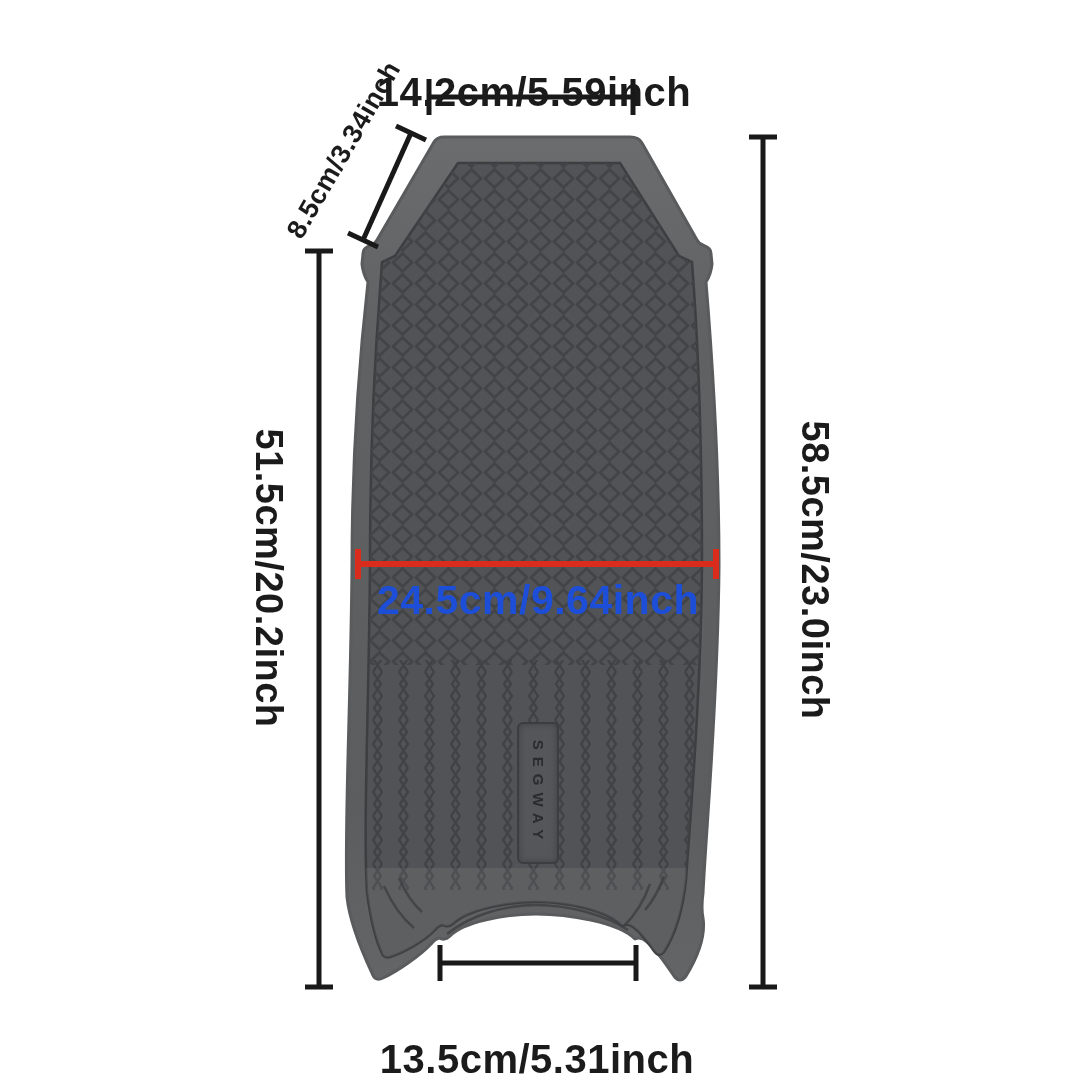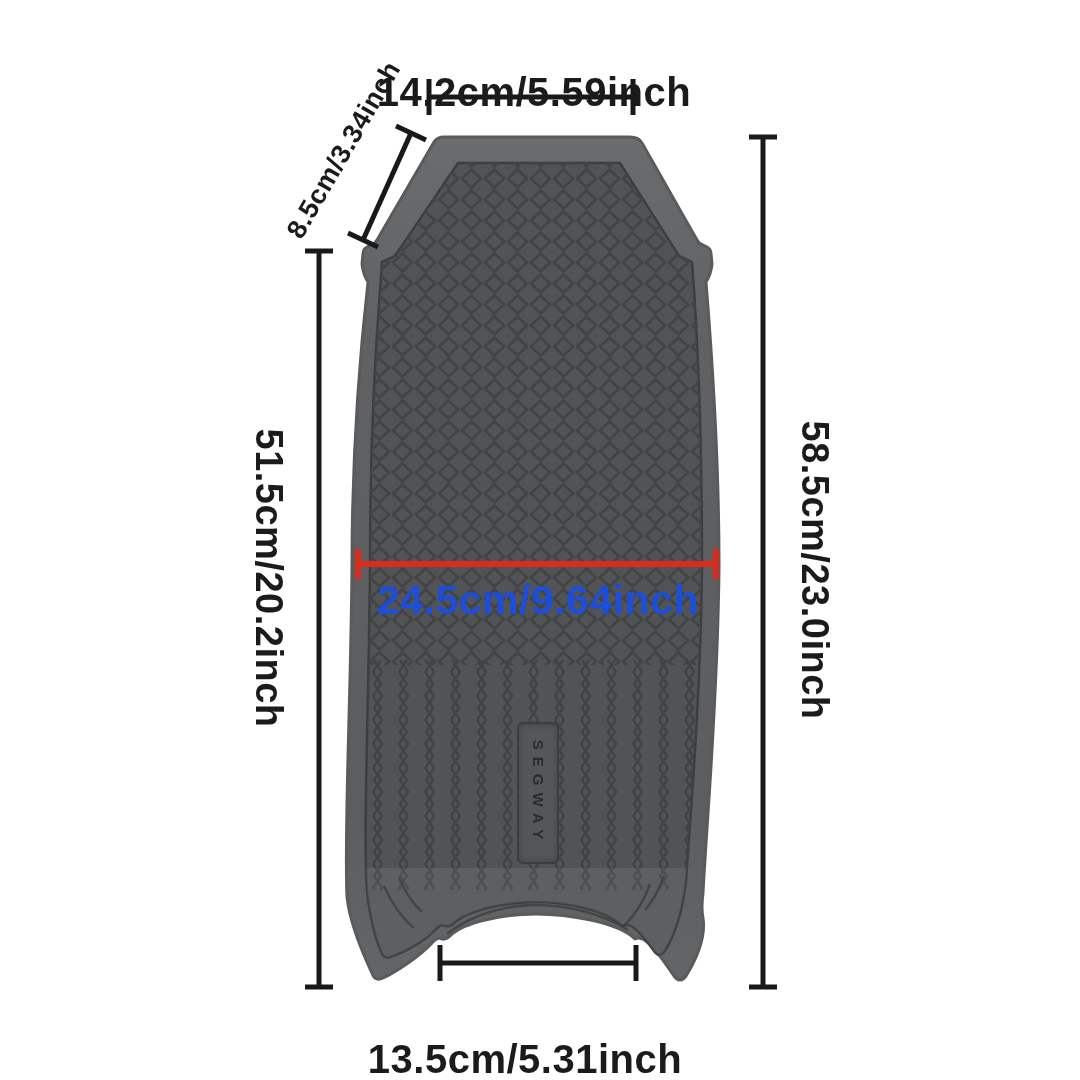--- a/index.html
+++ b/index.html
@@ -14,21 +14,21 @@
   }
   .dim-label.big{font-size:40px;margin-top:37px;}
   .dim-label.diag{font-size:27px;transform:translate(-50%,-50%) rotate(-60deg);}
   .dim-label.vert{font-size:38px;transform:translate(-50%,-50%) rotate(90deg);}
   .dim-label.red{color:#1d4ed8;font-size:41px;}
   #label-top{left:534px;top:55px;}
   #label-diag{left:344px;top:150px;}
   #label-left{left:268px;top:578px;}
   #label-right{left:814px;top:570px;}
   #label-mid{left:538px;top:600px;}
-  #label-bottom{left:525px;top:1022px;}
+  #label-bottom{left:537px;top:1022px;}
   #brand-plate{
     position:absolute;left:517px;top:722px;width:42px;height:142px;
     background:#55565a;border:2px solid #3c3d40;border-radius:6px;
     box-sizing:border-box;box-shadow:inset 0 0 6px rgba(0,0,0,0.25);
   }
   #brand-plate span{
     position:absolute;left:50%;top:50%;
     transform:translate(-50%,-50%) rotate(90deg);
     font-size:15px;font-weight:700;letter-spacing:7px;color:#2a2b2e;
     white-space:nowrap;

